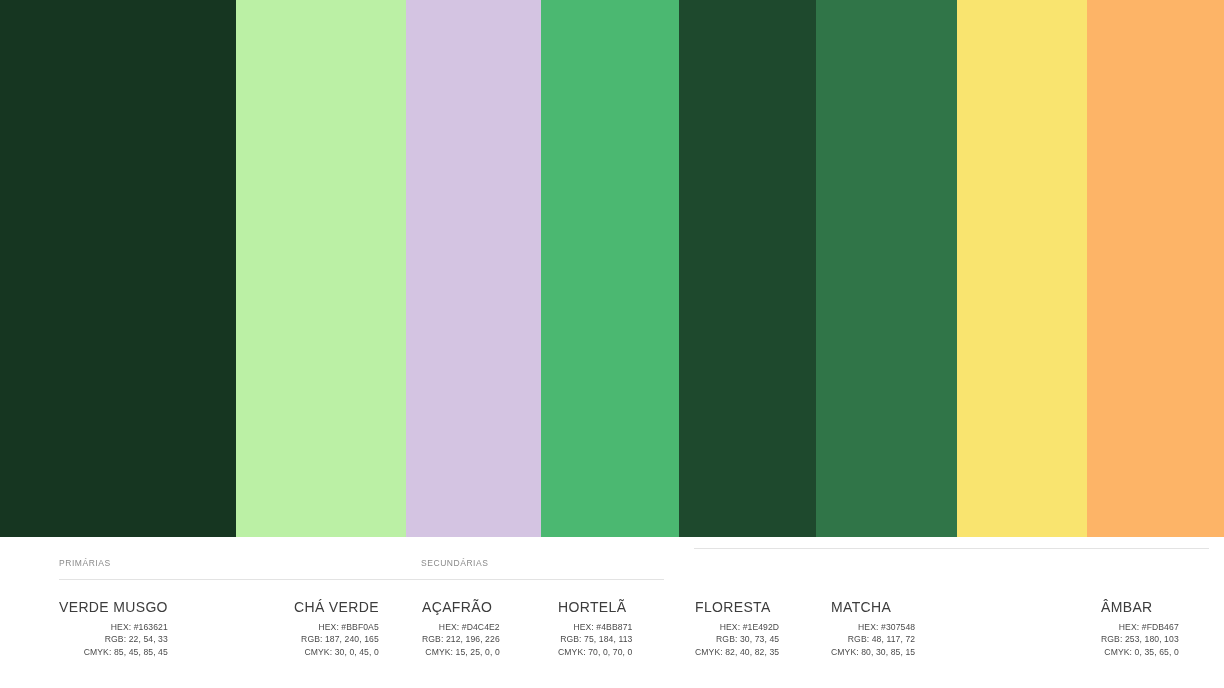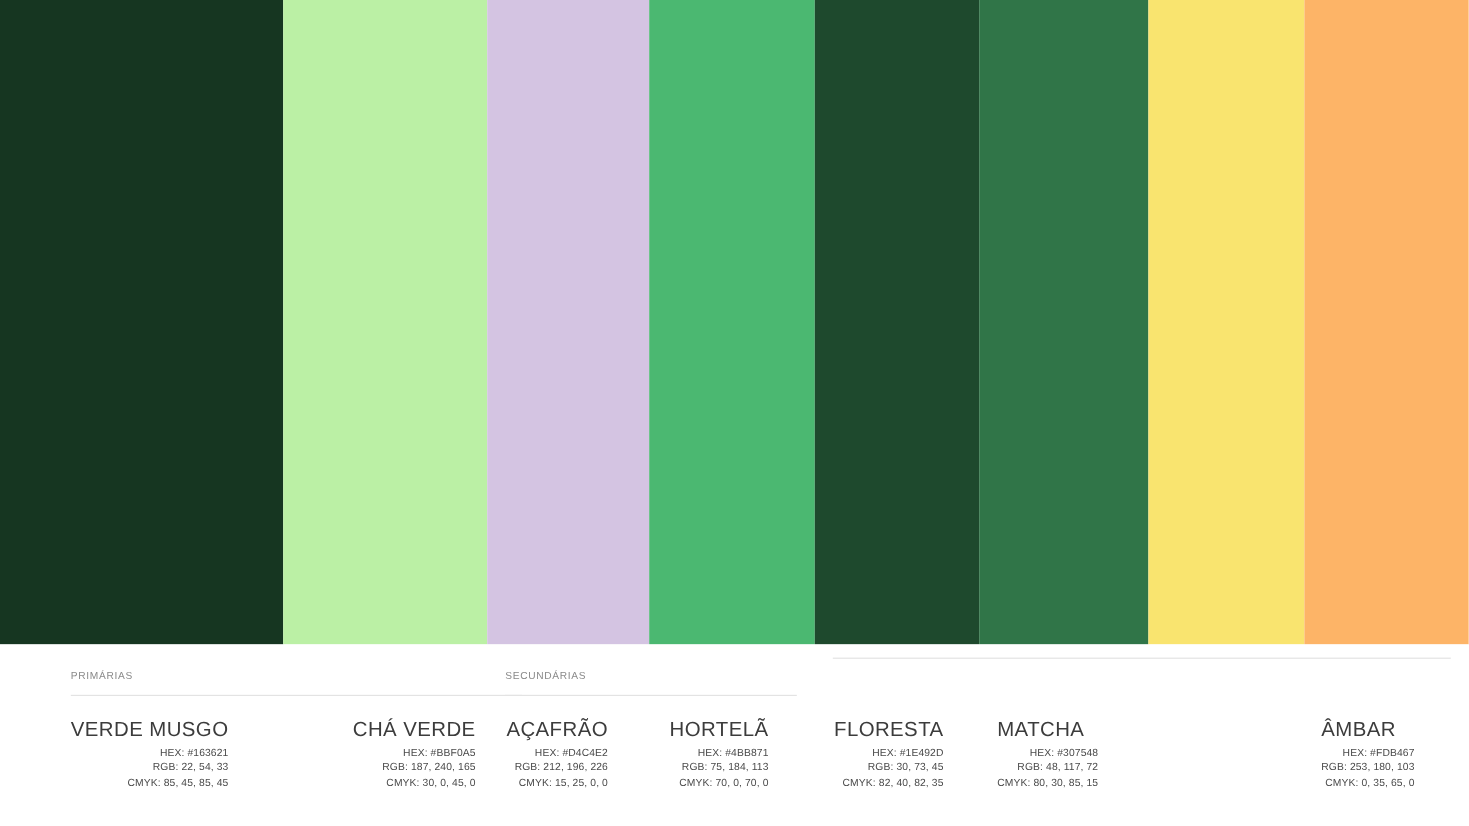--- a/index.html
+++ b/index.html
@@ -65,21 +65,21 @@
     height:1px;
     background:#e3e3e3;
     width:100%;
   }
 
   .color-entry {
     position:absolute;
     top:63px;
   }
   .color-name {
-    font-size:17px;
+    font-size:14px;
     font-weight:400;
     color:#3c3c3c;
     letter-spacing:0.35px;
     line-height:15px;
     white-space:nowrap;
   }
   .color-specs {
     margin-top:6px;
     text-align:right;
   }

